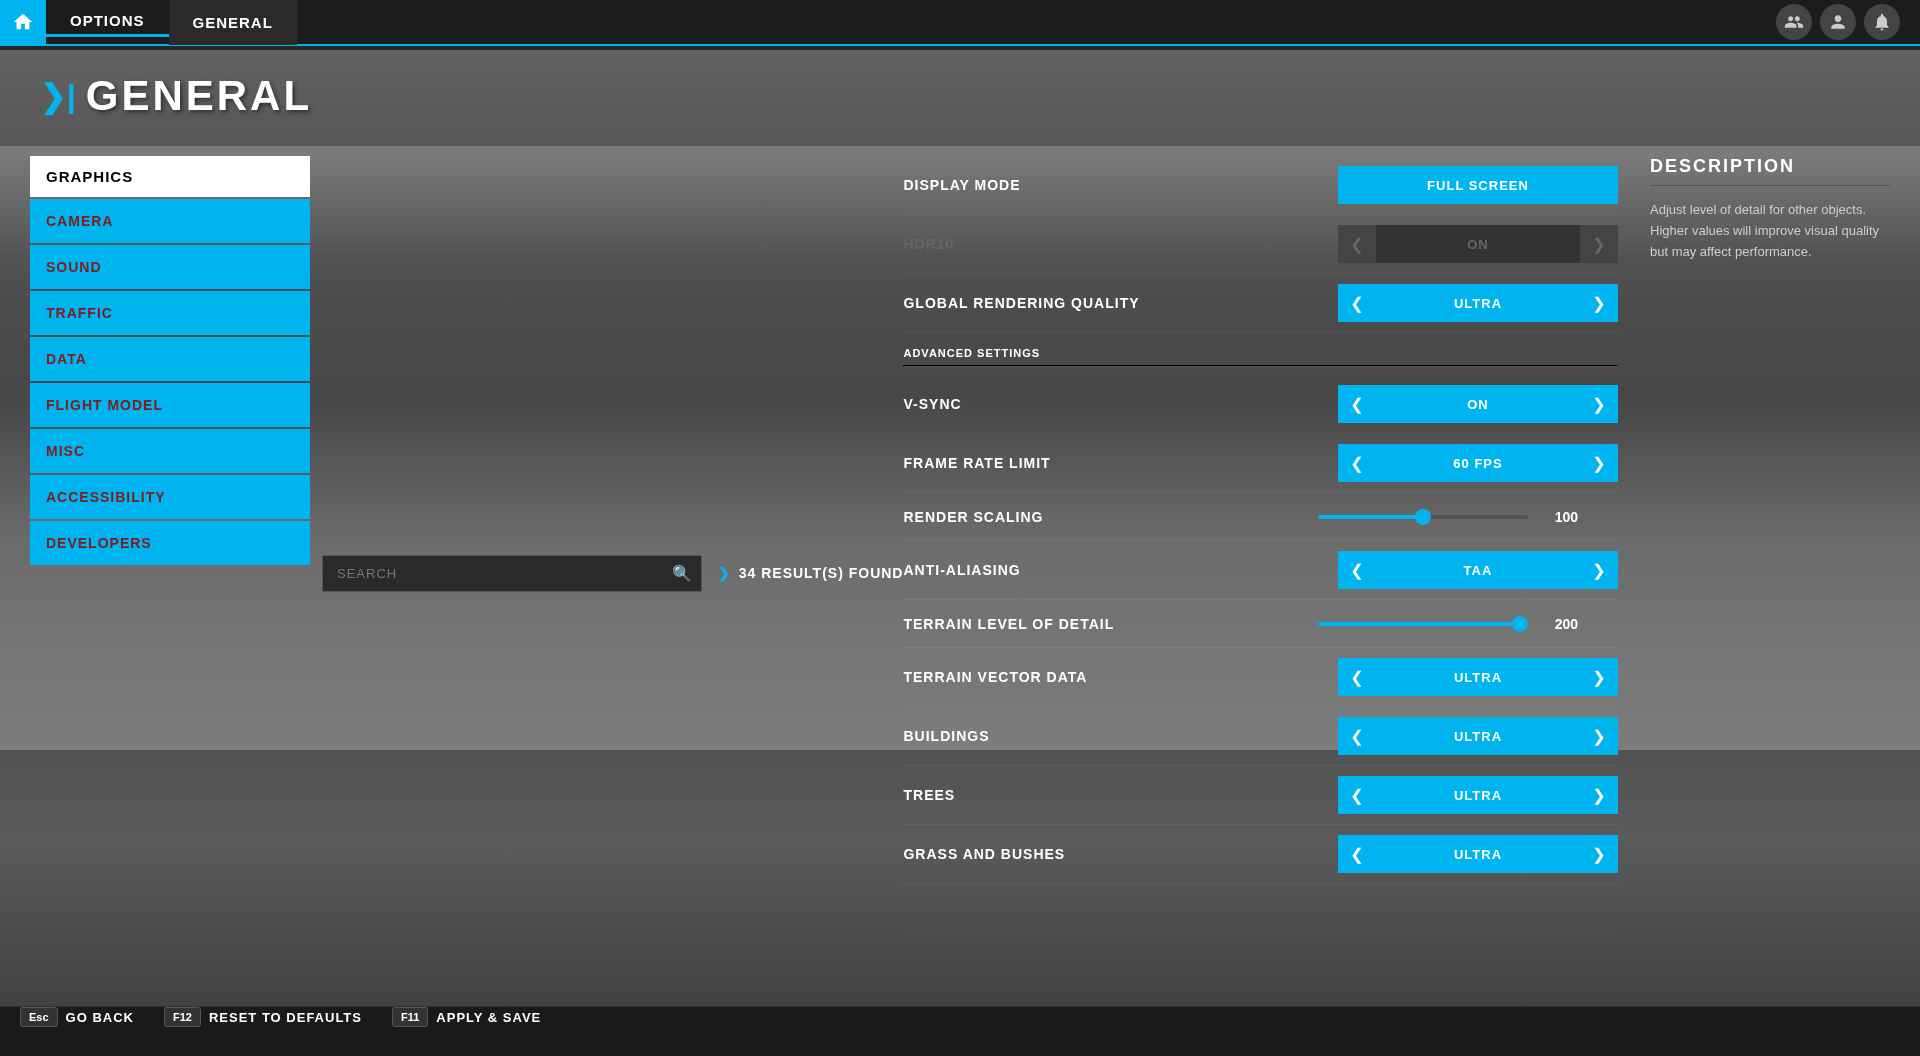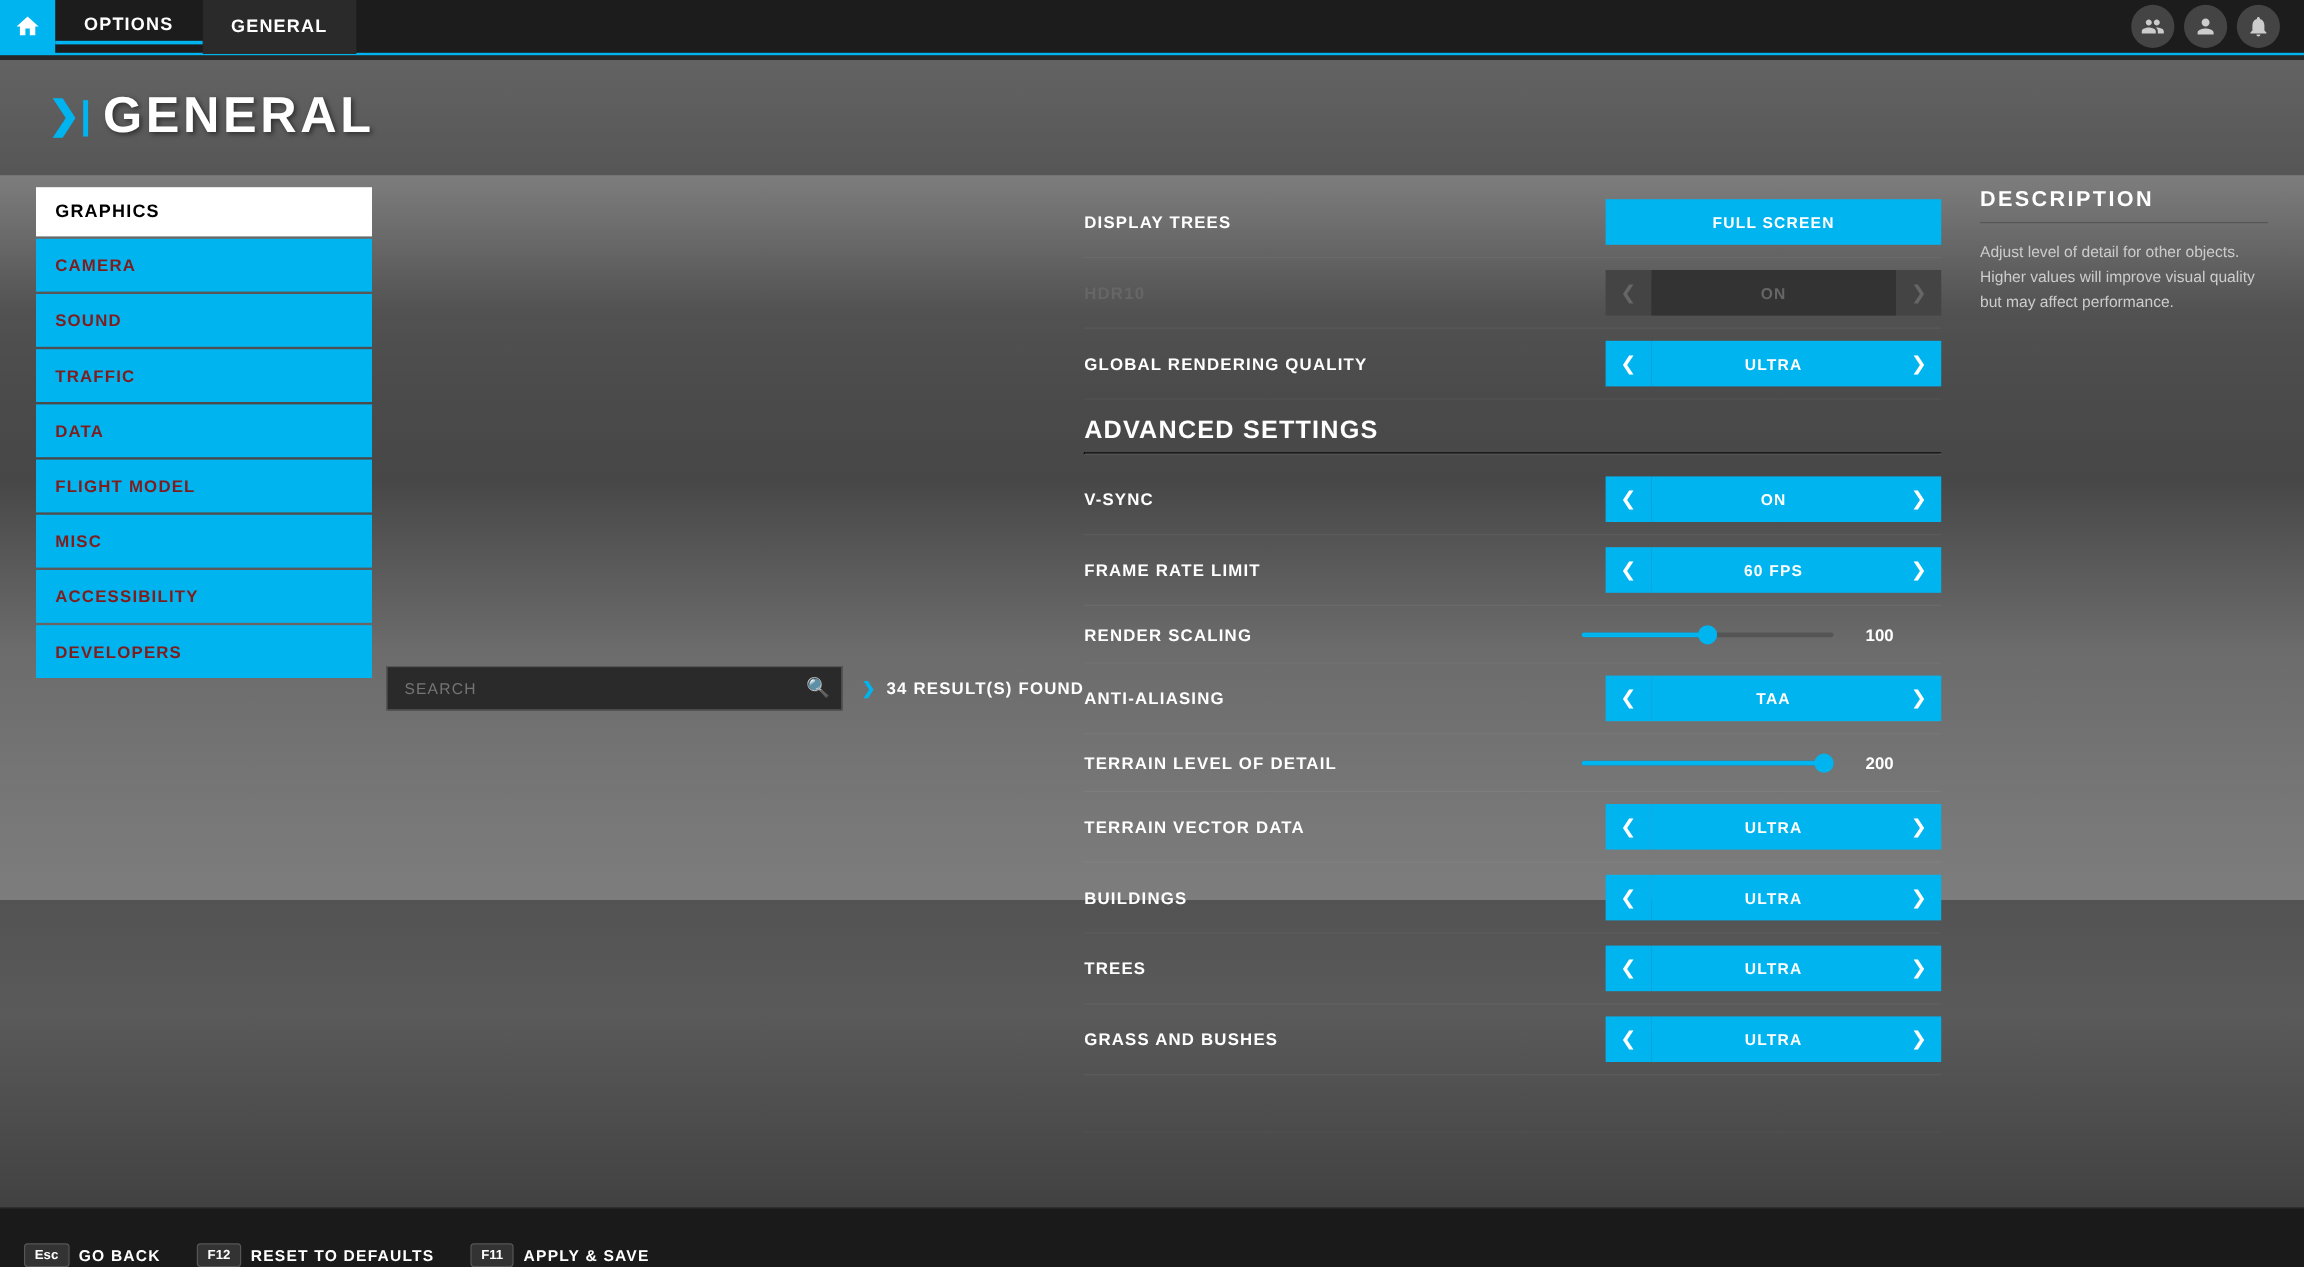--- a/index.html
+++ b/index.html
@@ -255,21 +255,21 @@
       display: flex;
       align-items: center;
       justify-content: center;
       font-size: 13px;
       font-weight: bold;
       letter-spacing: 1px;
       color: #fff;
     }
     .ctrl-value.disabled { background: #333; color: #666; }
     .section-title {
-      font-size: 21px;
+      font-size: 11px;
       font-weight: bold;
       letter-spacing: 1px;
       color: #fff;
       padding: 14px 0 6px 0;
     }
 
     
     .slider-container {
       width: 260px;
       display: flex;
@@ -328,21 +328,21 @@
       line-height: 1.6;
     }
 
     
     .bottom-bar {
       position: absolute;
       bottom: 0; left: 0; right: 0;
       height: 50px;
       background: #1a1a1a;
       display: flex;
-      align-items: flex-end;
+      align-items: flex-start;
       padding: 0 20px;
       gap: 30px;
       z-index: 10;
       border-top: 1px solid #333;
     }
     .bottom-btn {
       display: flex;
       align-items: center;
       gap: 8px;
       cursor: pointer;
@@ -430,21 +430,21 @@
         </div>
         <div class="results-count">
           <span class="results-arrow">❯</span>
           <span>34 RESULT(S) FOUND</span>
         </div>
       </div>
 
       <div class="settings-list">
 
         <div class="setting-row">
-          <div class="setting-label">DISPLAY TREES</div>
+          <div class="setting-label">DISPLAY MODE</div>
           <div class="setting-control">
             <div class="ctrl-value" style="width:100%;">FULL SCREEN</div>
           </div>
         </div>
 
 
         <div class="setting-row">
           <div class="setting-label disabled">HDR10</div>
           <div class="setting-control">
             <button class="ctrl-btn disabled">❮</button>

